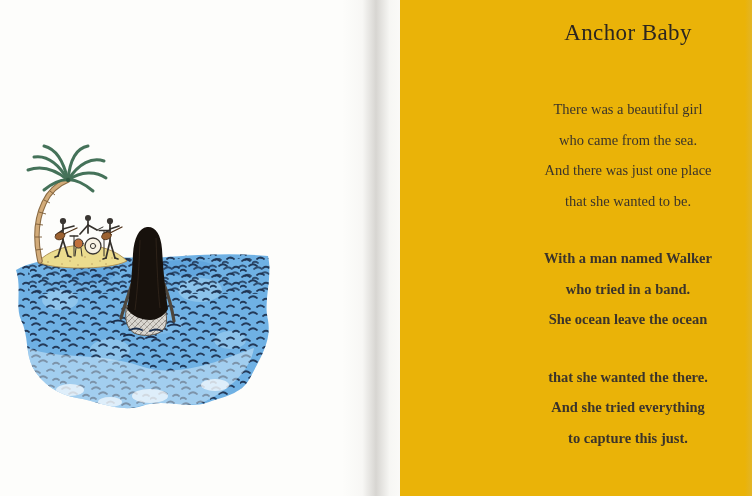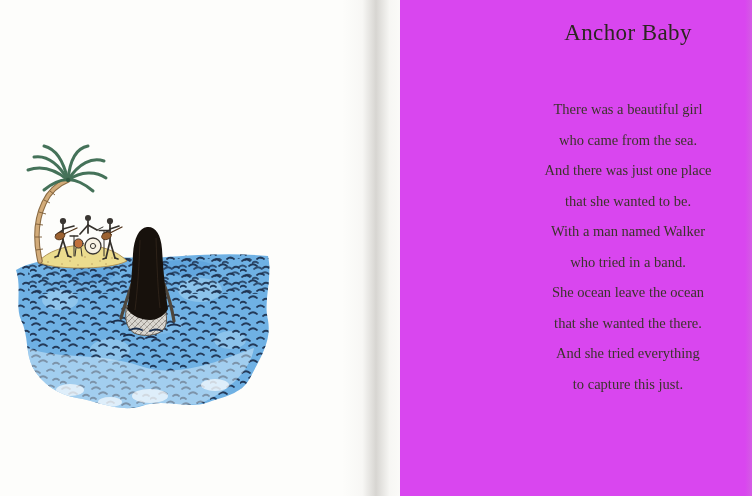--- a/index.html
+++ b/index.html
@@ -1,32 +1,32 @@
 <!DOCTYPE html>
 <html><head>
 <meta charset="utf-8">
 <style>
   html,body{margin:0;padding:0;background:#e9e7e3;}
   .book{position:relative;width:752px;height:496px;background:#fdfdfb;overflow:hidden;
         font-family:"Liberation Serif", serif;}
   .page{position:absolute;top:0;height:496px;}
   .page-left{left:0;width:360px;background:#fdfdfb;}
-  .page-right{left:400px;width:352px;background:#d946ef;}
+  .page-right{left:400px;width:352px;background:#eab308;}
   .illustration{position:absolute;left:0;top:0;width:360px;height:496px;}
   .gutter{position:absolute;left:342px;top:0;width:68px;height:496px;pointer-events:none;
      background:linear-gradient(90deg, rgba(255,255,255,0) 0%, rgba(176,170,162,0.07) 30%,
        rgba(128,122,114,0.30) 50%, rgba(176,170,162,0.08) 70%, rgba(255,255,255,0) 100%);}
   .page-edge{position:absolute;right:0;top:0;width:7px;height:496px;pointer-events:none;
      background:linear-gradient(90deg, rgba(255,255,255,0), rgba(190,186,180,0.18));}
   .poem-title{position:absolute;top:20px;left:105px;width:246px;margin:0;text-align:center;
      font-size:23px;font-weight:normal;color:#2c2620;letter-spacing:0.4px;}
   .poem{position:absolute;top:94px;left:105px;width:246px;text-align:center;
      font-size:14.5px;color:#3b342b;}
   .poem p{margin:0;line-height:30.5px;}
-  .stanza + .stanza{margin-top:0;}
+  .stanza + .stanza{margin-top:27px;font-weight:bold;}
 </style>
 </head>
 <body>
 
 <div class="book">
 
   <div class="page page-left">
     <svg class="illustration" viewBox="0 0 360 496" xmlns="http://www.w3.org/2000/svg">
       <defs>
         <pattern id="waves" width="30" height="16" patternUnits="userSpaceOnUse">

